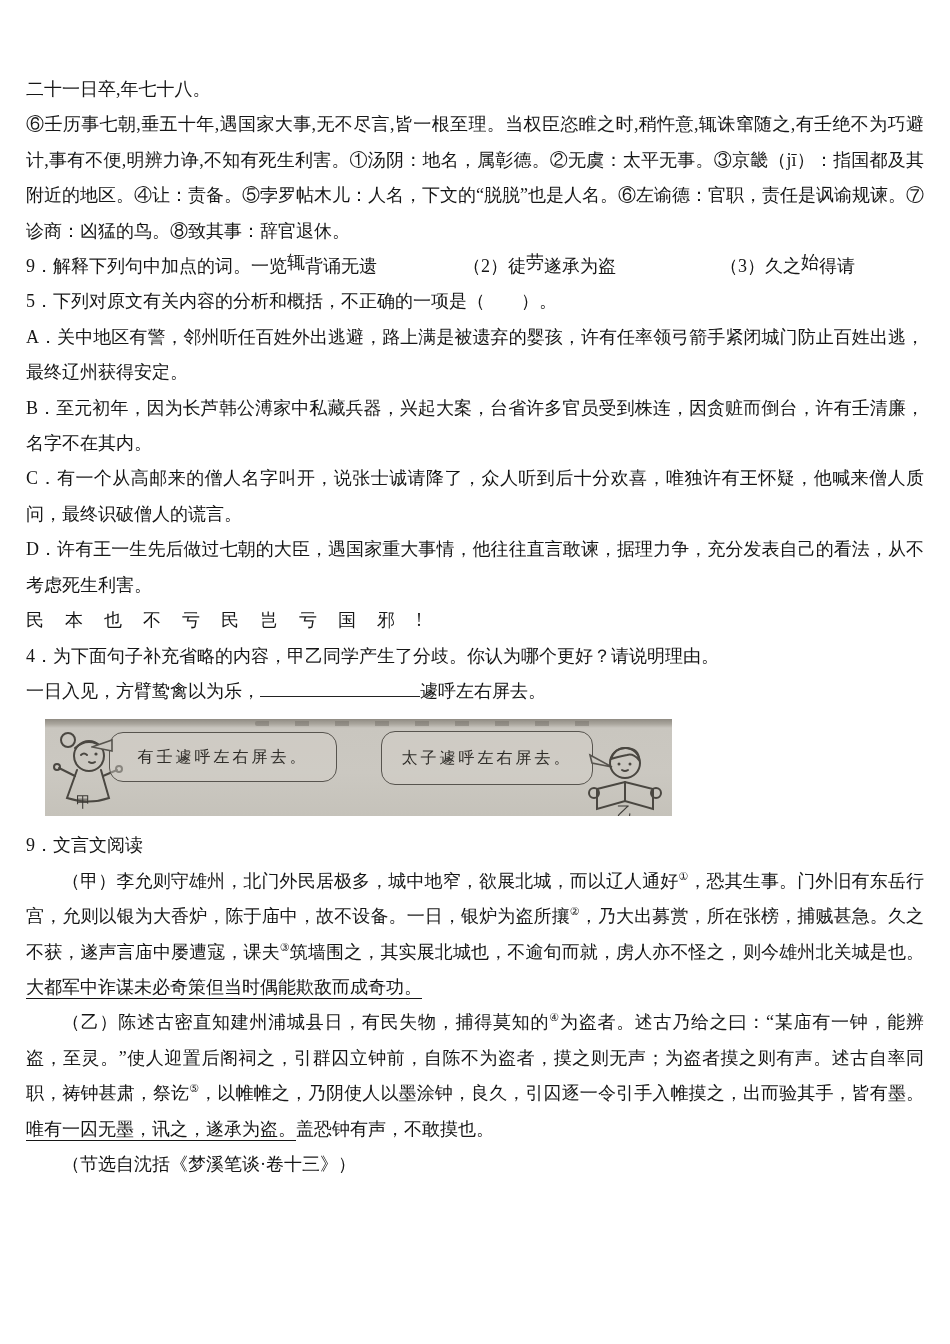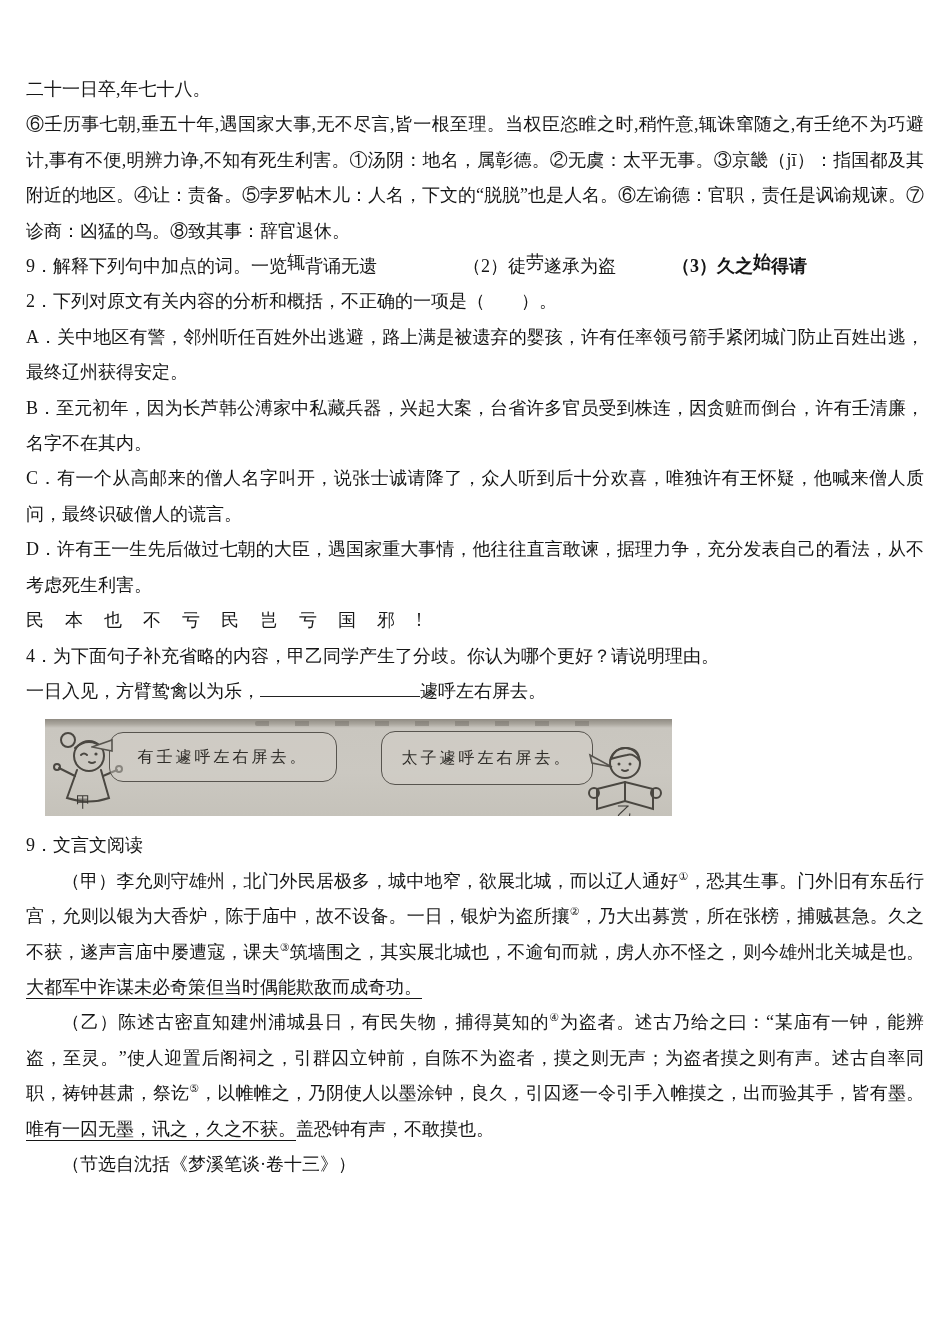--- a/index.html
+++ b/index.html
@@ -16,21 +16,21 @@
     text-align:justify;
     word-break:break-all;
   }
   .indent{text-indent:2em;}
   .sup{font-size:11px;vertical-align:super;line-height:0;}
   .u{text-decoration:underline;text-underline-offset:5px;text-decoration-thickness:1px;}
   .em-raise{position:relative;top:-4px;}
   .blank{display:inline-block;width:160px;height:0.9em;border-bottom:1.6px solid #222;}
   .q1row{display:flex;white-space:nowrap;}
   .q1row .part2{margin-left:86px;}
-  .q1row .part3{margin-left:56px;font-weight:bold;}
+  .q1row .part3{margin-left:104px;}
   .spread{letter-spacing:21px;}
   .q9{margin-top:14px;}
 
   
   .photo{
     position:relative;
     margin:10px 0 12px 19px;
     width:627px;height:97px;
     background:linear-gradient(180deg,#8f8b83 0px,#aaa69d 5px,#c9c6bf 9px,#cbc8c1 55%,#c5c2ba 100%);
     overflow:hidden;
@@ -68,21 +68,21 @@
   <p class="line">二十一日卒,年七十八。</p>
 
   <p class="line">⑥壬历事七朝,垂五十年,遇国家大事,无不尽言,皆一根至理。当权臣恣睢之时,稍忤意,辄诛窜随之,有壬绝不为巧避计,事有不便,明辨力诤,不知有死生利害。①汤阴：地名，属彰德。②无虞：太平无事。③京畿（jī）：指国都及其附近的地区。④让：责备。⑤孛罗帖木儿：人名，下文的“脱脱”也是人名。⑥左谕德：官职，责任是讽谕规谏。⑦诊商：凶猛的鸟。⑧致其事：辞官退休。</p>
 
   <p class="line q1row">
     <span class="part1"><span>9．解释下列句中加点的词。一览</span><span class="em-raise">辄</span><span>背诵无遗</span></span>
     <span class="part2"><span>（2）徒</span><span class="em-raise">劳</span><span>遂承为盗</span></span>
     <span class="part3"><span>（3）久之</span><span class="em-raise">始</span><span>得请</span></span>
   </p>
 
-  <p class="line">2．下列对原文有关内容的分析和概括，不正确的一项是（　　）。</p>
+  <p class="line">5．下列对原文有关内容的分析和概括，不正确的一项是（　　）。</p>
   <p class="line">A．关中地区有警，邻州听任百姓外出逃避，路上满是被遗弃的婴孩，许有任率领弓箭手紧闭城门防止百姓出逃，最终辽州获得安定。</p>
   <p class="line">B．至元初年，因为长芦韩公溥家中私藏兵器，兴起大案，台省许多官员受到株连，因贪赃而倒台，许有壬清廉，名字不在其内。</p>
   <p class="line">C．有一个从高邮来的僧人名字叫开，说张士诚请降了，众人听到后十分欢喜，唯独许有王怀疑，他喊来僧人质问，最终识破僧人的谎言。</p>
   <p class="line">D．许有王一生先后做过七朝的大臣，遇国家重大事情，他往往直言敢谏，据理力争，充分发表自己的看法，从不考虑死生利害。</p>
 
   <p class="line spread">民本也不亏民岂亏国邪!</p>
 
   <p class="line">4．为下面句子补充省略的内容，甲乙同学产生了分歧。你认为哪个更好？请说明理由。</p>
   <p class="line"><span>一日入见，方臂鸷禽以为乐，</span><span class="blank"></span><span>遽呼左右屏去。</span></p>
 
@@ -128,16 +128,16 @@
       <path d="M42 39 L42 58"></path>
       <circle cx="11" cy="50" r="5"></circle>
       <circle cx="73" cy="50" r="5"></circle>
     </svg>
     <span class="fig-label label-yi">乙</span>
   </div>
 
   <p class="line q9">9．文言文阅读</p>
 
   <p class="line indent"><span>（甲）李允则守雄州，北门外民居极多，城中地窄，欲展北城，而以辽人通好</span><span class="sup">①</span><span>，恐其生事。门外旧有东岳行宫，允则以银为大香炉，陈于庙中，故不设备。一日，银炉为盗所攘</span><span class="sup">②</span><span>，乃大出募赏，所在张榜，捕贼甚急。久之不获，遂声言庙中屡遭寇，课夫</span><span class="sup">③</span><span>筑墙围之，其实展北城也，不逾旬而就，虏人亦不怪之，则今雄州北关城是也。</span><span class="u">大都军中诈谋未必奇策但当时偶能欺敌而成奇功。</span></p>
-  <p class="line indent"><span>（乙）陈述古密直知建州浦城县日，有民失物，捕得莫知的</span><span class="sup">④</span><span>为盗者。述古乃给之曰：“某庙有一钟，能辨盗，至灵。”使人迎置后阁祠之，引群囚立钟前，自陈不为盗者，摸之则无声；为盗者摸之则有声。述古自率同职，祷钟甚肃，祭讫</span><span class="sup">⑤</span><span>，以帷帷之，乃阴使人以墨涂钟，良久，引囚逐一令引手入帷摸之，出而验其手，皆有墨。</span><span class="u">唯有一囚无墨，讯之，久之不获。</span><span>盖恐钟有声，不敢摸也。</span></p>
+  <p class="line indent"><span>（乙）陈述古密直知建州浦城县日，有民失物，捕得莫知的</span><span class="sup">④</span><span>为盗者。述古乃给之曰：“某庙有一钟，能辨盗，至灵。”使人迎置后阁祠之，引群囚立钟前，自陈不为盗者，摸之则无声；为盗者摸之则有声。述古自率同职，祷钟甚肃，祭讫</span><span class="sup">⑤</span><span>，以帷帷之，乃阴使人以墨涂钟，良久，引囚逐一令引手入帷摸之，出而验其手，皆有墨。</span><span class="u">唯有一囚无墨，讯之，遂承为盗。</span><span>盖恐钟有声，不敢摸也。</span></p>
   <p class="line indent">（节选自沈括《梦溪笔谈·卷十三》）</p>
 
 </div>
 
 </body></html>

